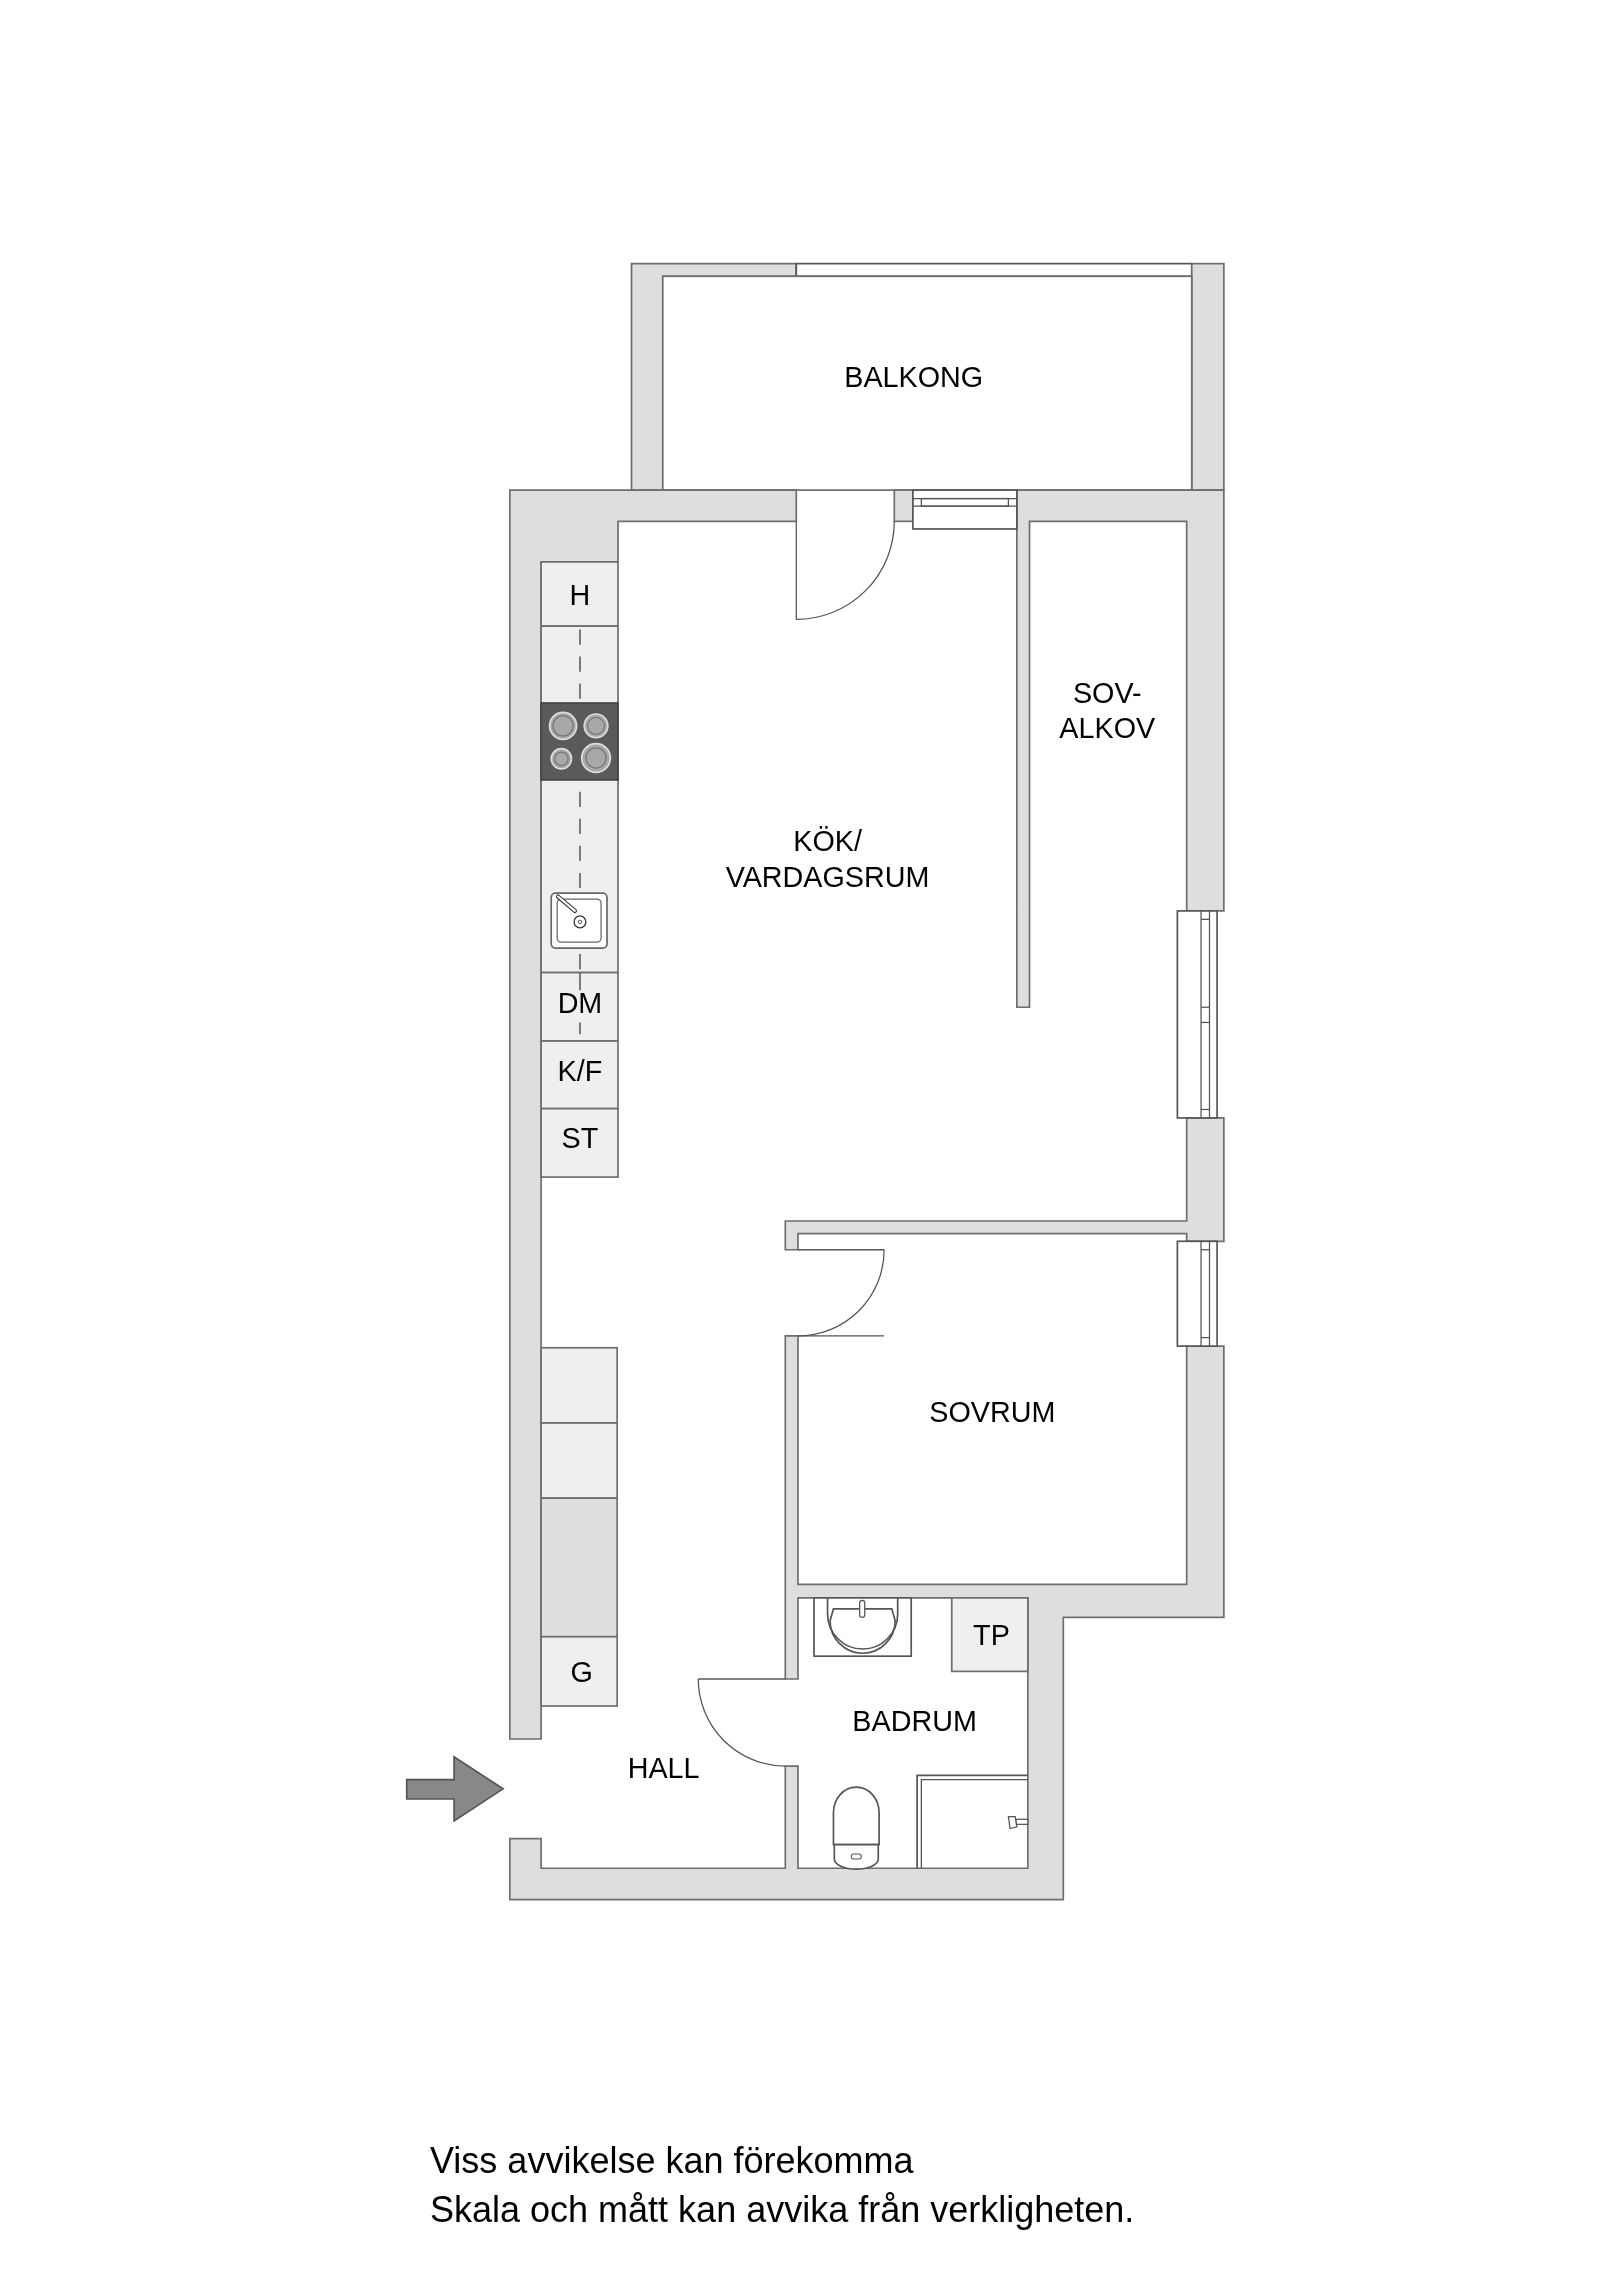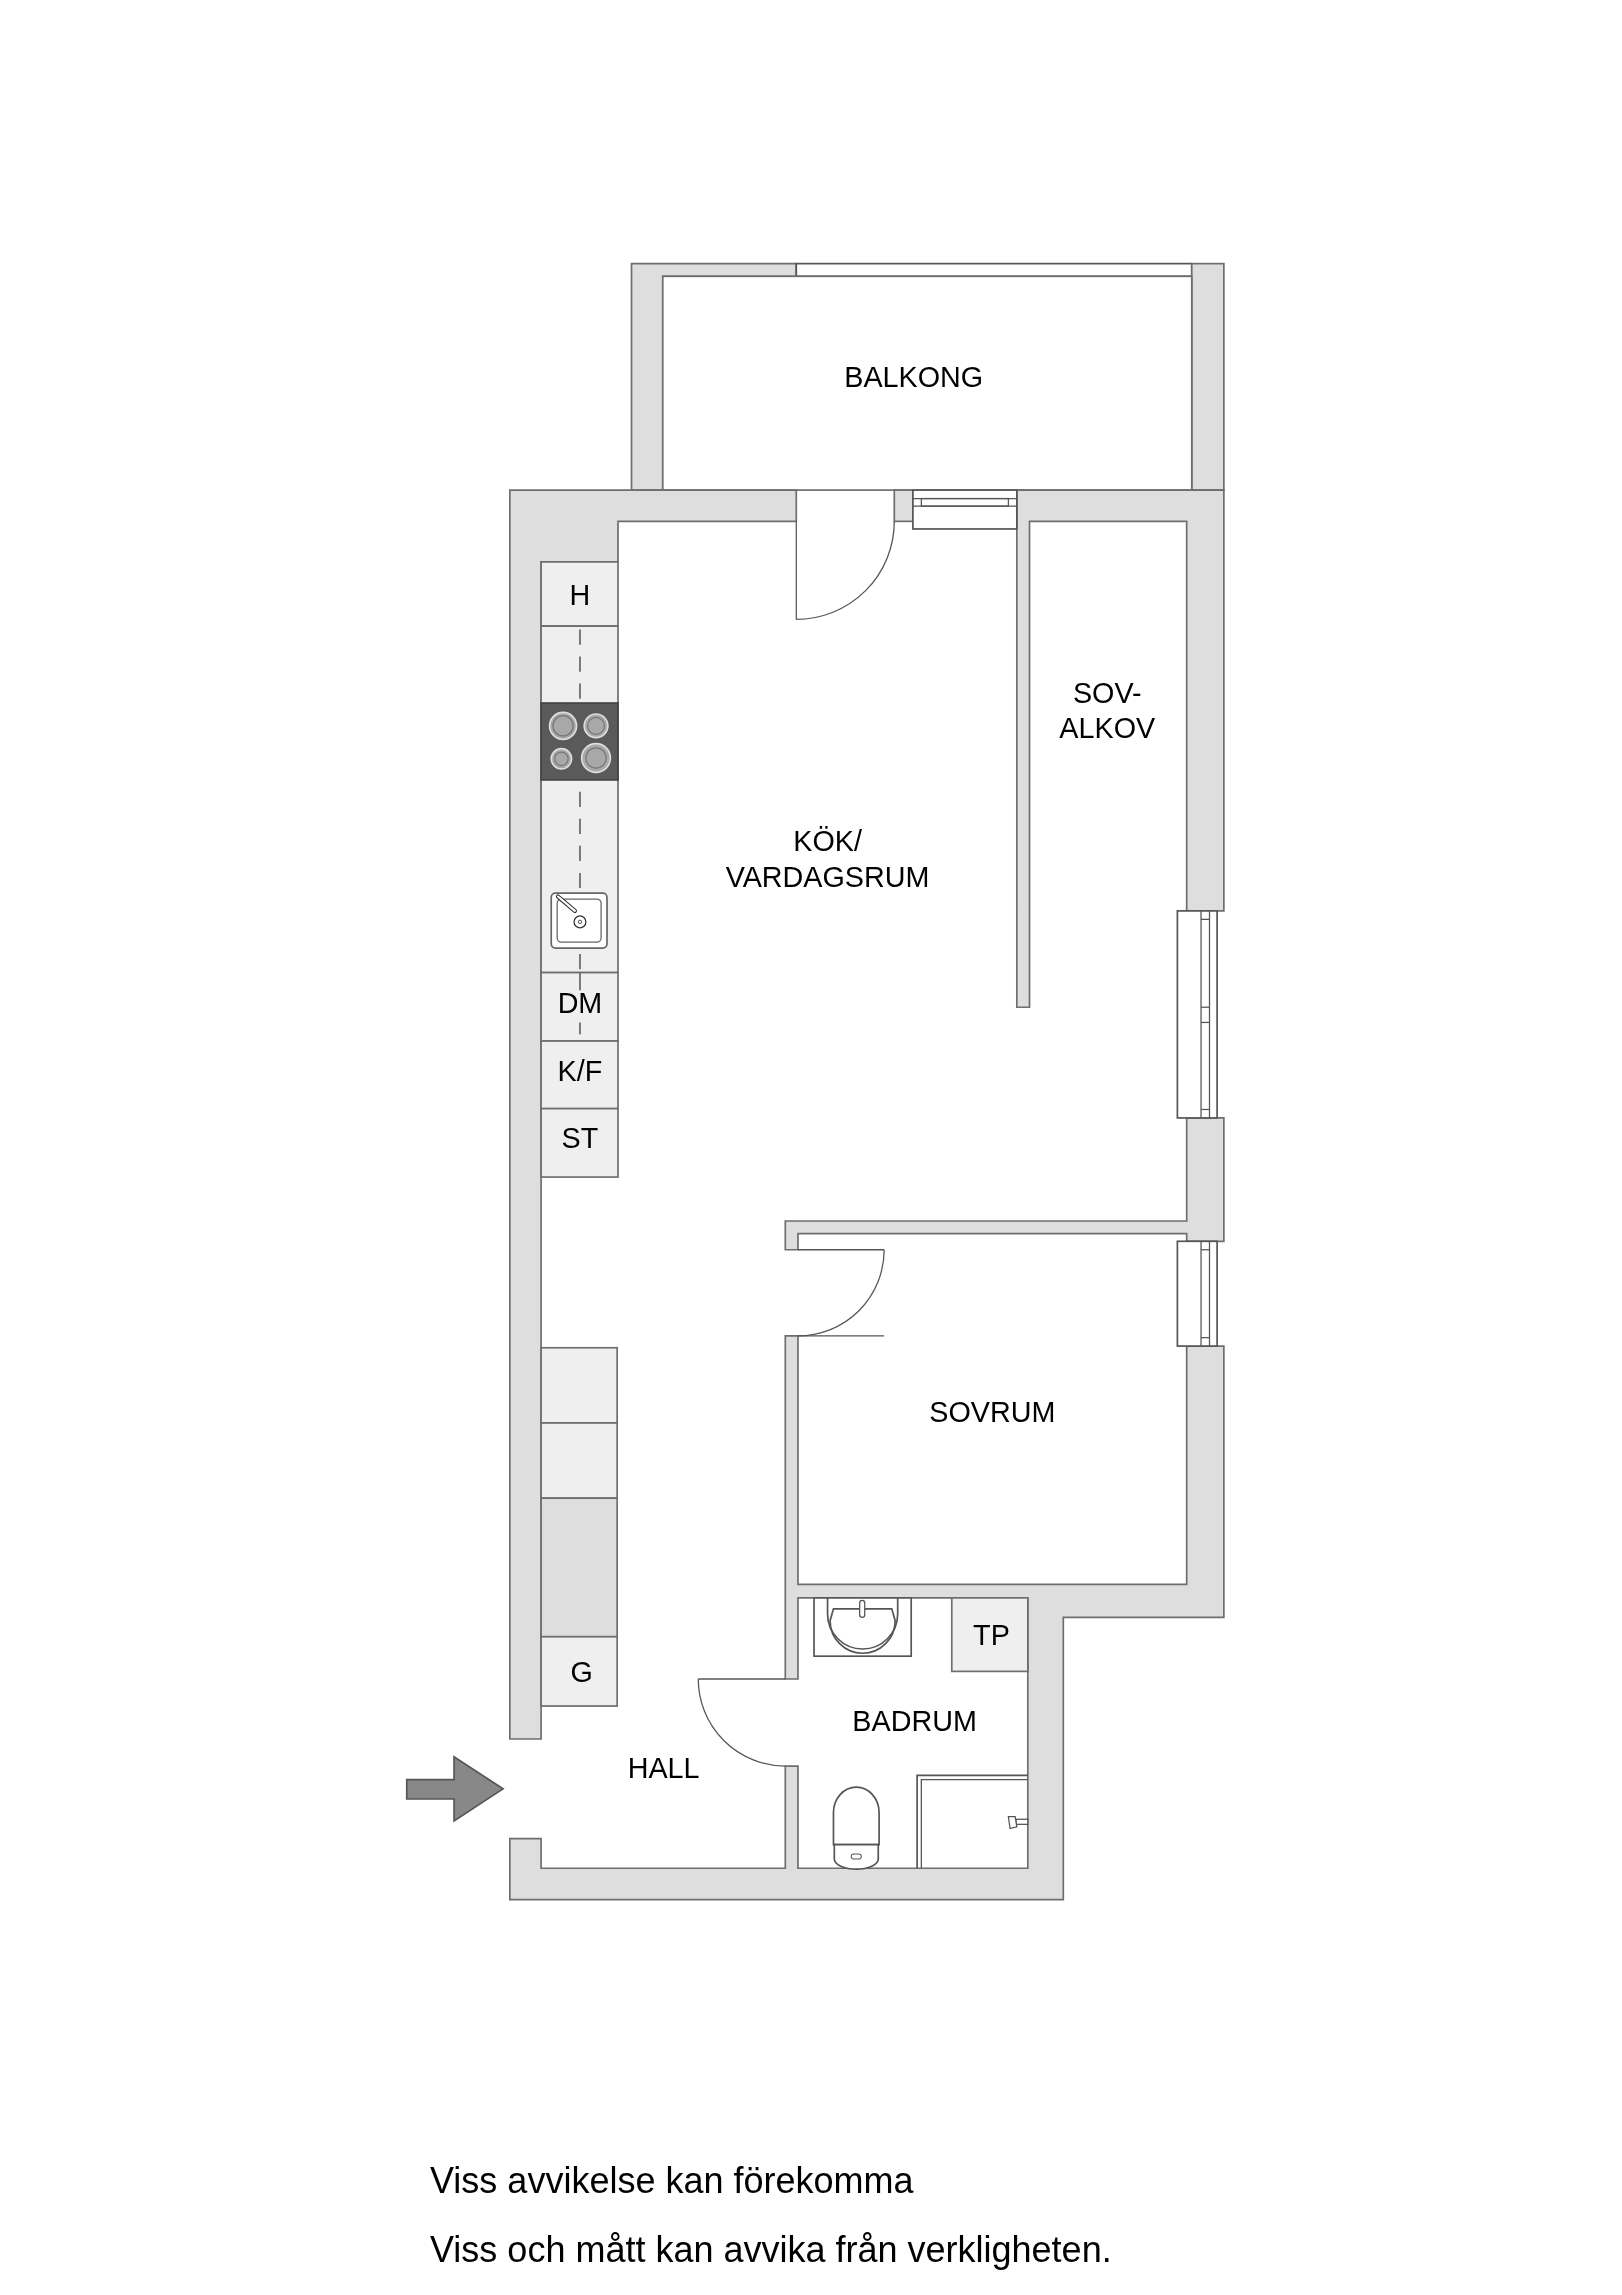--- a/index.html
+++ b/index.html
@@ -9,21 +9,21 @@
   .cab { fill: #efefef; stroke: #6e6e6e; stroke-width: 2; }
   .thin { fill: none; stroke: #555; stroke-width: 1.5; }
   .white { fill: #ffffff; stroke: #555; stroke-width: 2; }
   .lbl { font-family: "Liberation Sans", sans-serif; fill: #000; text-anchor: middle; }
   .room { font-size: 34px; }
   .app { font-size: 34px; }
   .footer {
     position: absolute; left: 430px; top: 2136px;
     font-family: "Liberation Sans", sans-serif; font-size: 36px; line-height: 49px; color: #000;
   }
-  .footer div { white-space: nowrap; margin-top: 20px; }
+  .footer div { white-space: nowrap; }
 </style>
 </head>
 <body>
 
 <svg id="plan" width="1623" height="2295" viewBox="0 0 1920 2716">
 
   <g>
     <path class="wall" d="M747 312 L942 312 L942 327 L784 327 L784 580 L747 580 Z"></path>
     <rect class="white" x="942" y="312" width="468" height="15"></rect>
     <rect class="wall" x="1410" y="312" width="38" height="268"></rect>
@@ -152,15 +152,15 @@
   <text class="lbl app" x="686" y="716">H</text>
   <text class="lbl app" x="686" y="1199">DM</text>
   <text class="lbl app" x="686" y="1279">K/F</text>
   <text class="lbl app" x="686" y="1359">ST</text>
   <text class="lbl app" x="688" y="1990">G</text>
   <text class="lbl app" x="1173" y="1947">TP</text>
 </svg>
 
 <div class="footer">
   <div>Viss avvikelse kan förekomma</div>
-  <div>Viss och mått kan avvika från verkligheten.</div>
+  <div>Skala och mått kan avvika från verkligheten.</div>
 </div>
 
 
 </body></html>

